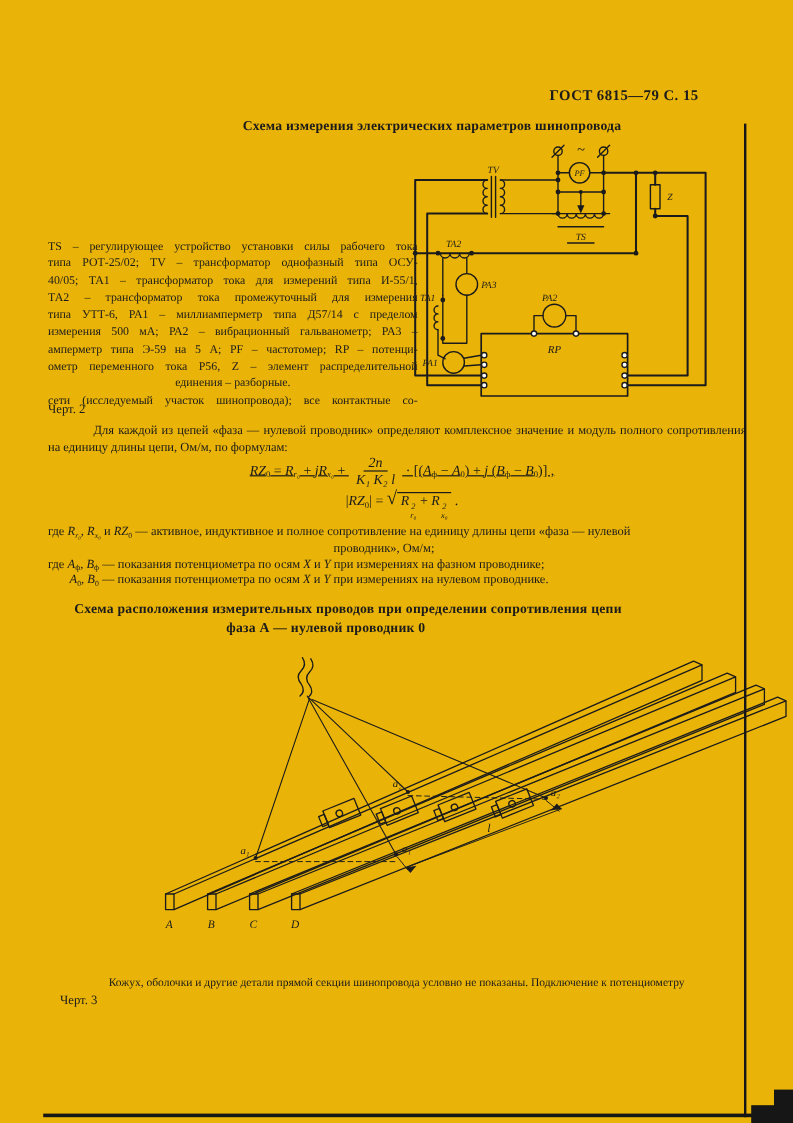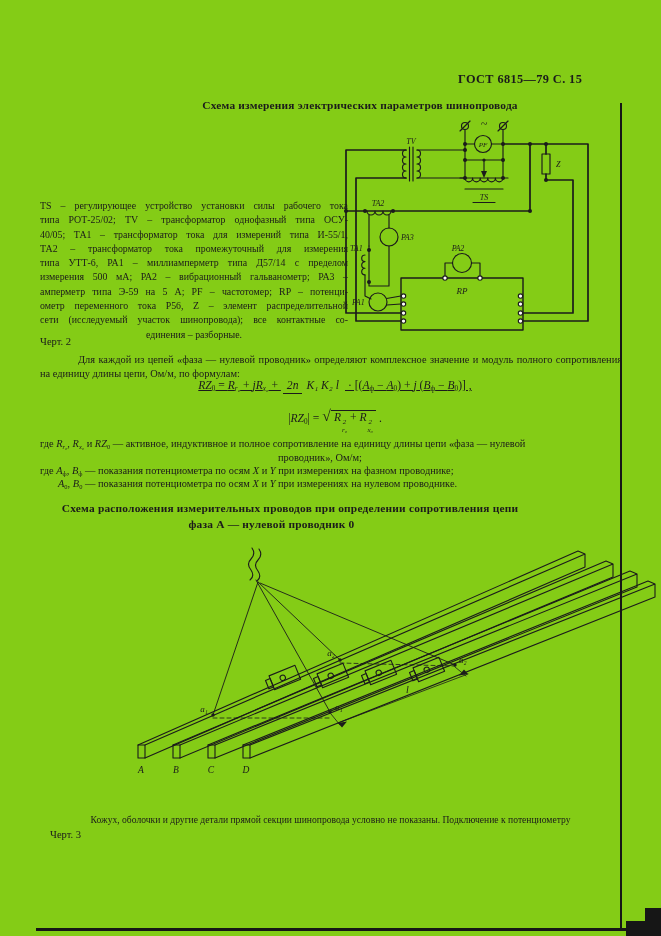--- a/index.html
+++ b/index.html
@@ -1,32 +1,32 @@
 <!DOCTYPE html>
 <html><head>
 <meta charset="utf-8">
 <style>
   html,body{margin:0;padding:0;background:#e8e8e8;}
-  #page{position:relative;width:661px;height:936px;background:#84cc16;color:#1b1b1b;
+  #page{position:relative;width:661px;height:936px;background:#eab308;color:#1b1b1b;
         font-family:"Liberation Serif","DejaVu Serif",serif;overflow:hidden;}
   .abs{position:absolute;}
   .hdr{font-weight:bold;font-size:12.3px;letter-spacing:.4px;}
   .title{font-weight:bold;font-size:11.4px;text-align:center;letter-spacing:.2px;}
   .desc{font-size:9.9px;line-height:14.3px;width:308px;}
   .desc .dl{text-align:justify;text-align-last:justify;white-space:normal;}
   .desc .dl-last{text-align:center;text-align-last:center;}
   .cap{font-size:10.6px;text-align:left;}
   .para{font-size:10.4px;line-height:13.6px;text-align:justify;}
   .para .ind{display:inline-block;width:38px;}
   .formula{font-size:11.6px;text-align:center;}
   .whereln{font-size:10.4px;}
   .ctr{text-align:center;}
   .it{font-style:italic;}
   .f-sub{font-size:.62em;vertical-align:-0.3em;}
-  .frac{display:inline-flex;flex-direction:row;vertical-align:middle;margin:0 2px;text-align:center;}
+  .frac{display:inline-flex;flex-direction:column;vertical-align:middle;margin:0 2px;text-align:center;align-items:center;}
   .fr-n{border-bottom:1.1px solid #1b1b1b;padding:0 4px;line-height:1.15;}
   .fr-d{line-height:1.15;padding:0 4px;}
   .sqrt{display:inline-flex;align-items:stretch;}
   .radical{font-size:1.35em;line-height:.9;transform:translateY(-1px);}
   .sqrt-body{border-top:1.1px solid #1b1b1b;padding:0 3px;}
   .ss{display:inline-flex;flex-direction:column;font-size:.6em;line-height:1.05;vertical-align:-0.5em;margin-left:1px;}
   svg text{font-family:"Liberation Serif","DejaVu Serif",serif;}
   .edge{background:#161616;}
 </style>
 </head>
@@ -157,22 +157,22 @@
 
   <div class="abs desc" style="left:40px;top:199px;">
     <div class="dl">TS – регулирующее устройство установки силы рабочего тока</div>
     <div class="dl">типа РОТ-25/02; TV – трансформатор однофазный типа ОСУ-</div>
     <div class="dl">40/05; ТА1 – трансформатор тока для измерений типа И-55/1,</div>
     <div class="dl">ТА2 – трансформатор тока промежуточный для измерения</div>
     <div class="dl">типа УТТ-6, РА1 – миллиамперметр типа Д57/14 с пределом</div>
     <div class="dl">измерения 500 мА; РА2 – вибрационный гальванометр; РА3 –</div>
     <div class="dl">амперметр типа Э-59 на 5 А; PF – частотомер; RP – потенци-</div>
     <div class="dl">ометр переменного тока Р56, Z – элемент распределительной</div>
+    <div class="dl dl-last">единения – разборные.</div>
     <div class="dl">сети (исследуемый участок шинопровода); все контактные со-</div>
-    <div class="dl dl-last">единения – разборные.</div>
   </div>
 
   <div class="abs cap" style="left:40px;top:336px;width:308px;">Черт. 2</div>
 
   <div class="abs para" style="left:40px;top:353px;width:582px;"><span class="ind"></span><span>Для каждой из цепей «фаза — нулевой проводник» определяют комплексное значение и модуль полного сопротивления на единицу длины цепи, Ом/м, по формулам:</span></div>
 
   <div class="abs formula" style="left:40px;top:379px;width:590px;text-decoration:underline;"><span class="f-t it">RZ</span><span class="f-sub">0</span><span class="f-t"> = </span><span class="f-t it">R</span><span class="f-sub it">r₀</span><span class="f-t"> + </span><span class="f-t it">jR</span><span class="f-sub it">x₀</span><span class="f-t"> + </span><span class="frac it">
         <span class="fr-n">2n</span>
         <span class="fr-d">K₁ K₂ l</span>
       </span><span class="f-t"> · [(</span><span class="f-t it">A</span><span class="f-sub">ф</span><span class="f-t"> − </span><span class="f-t it">A</span><span class="f-sub">0</span><span class="f-t">) + </span><span class="f-t it">j</span><span class="f-t"> (</span><span class="f-t it">B</span><span class="f-sub">ф</span><span class="f-t"> − </span><span class="f-t it">B</span><span class="f-sub">0</span><span class="f-t">)] ,</span></div>

